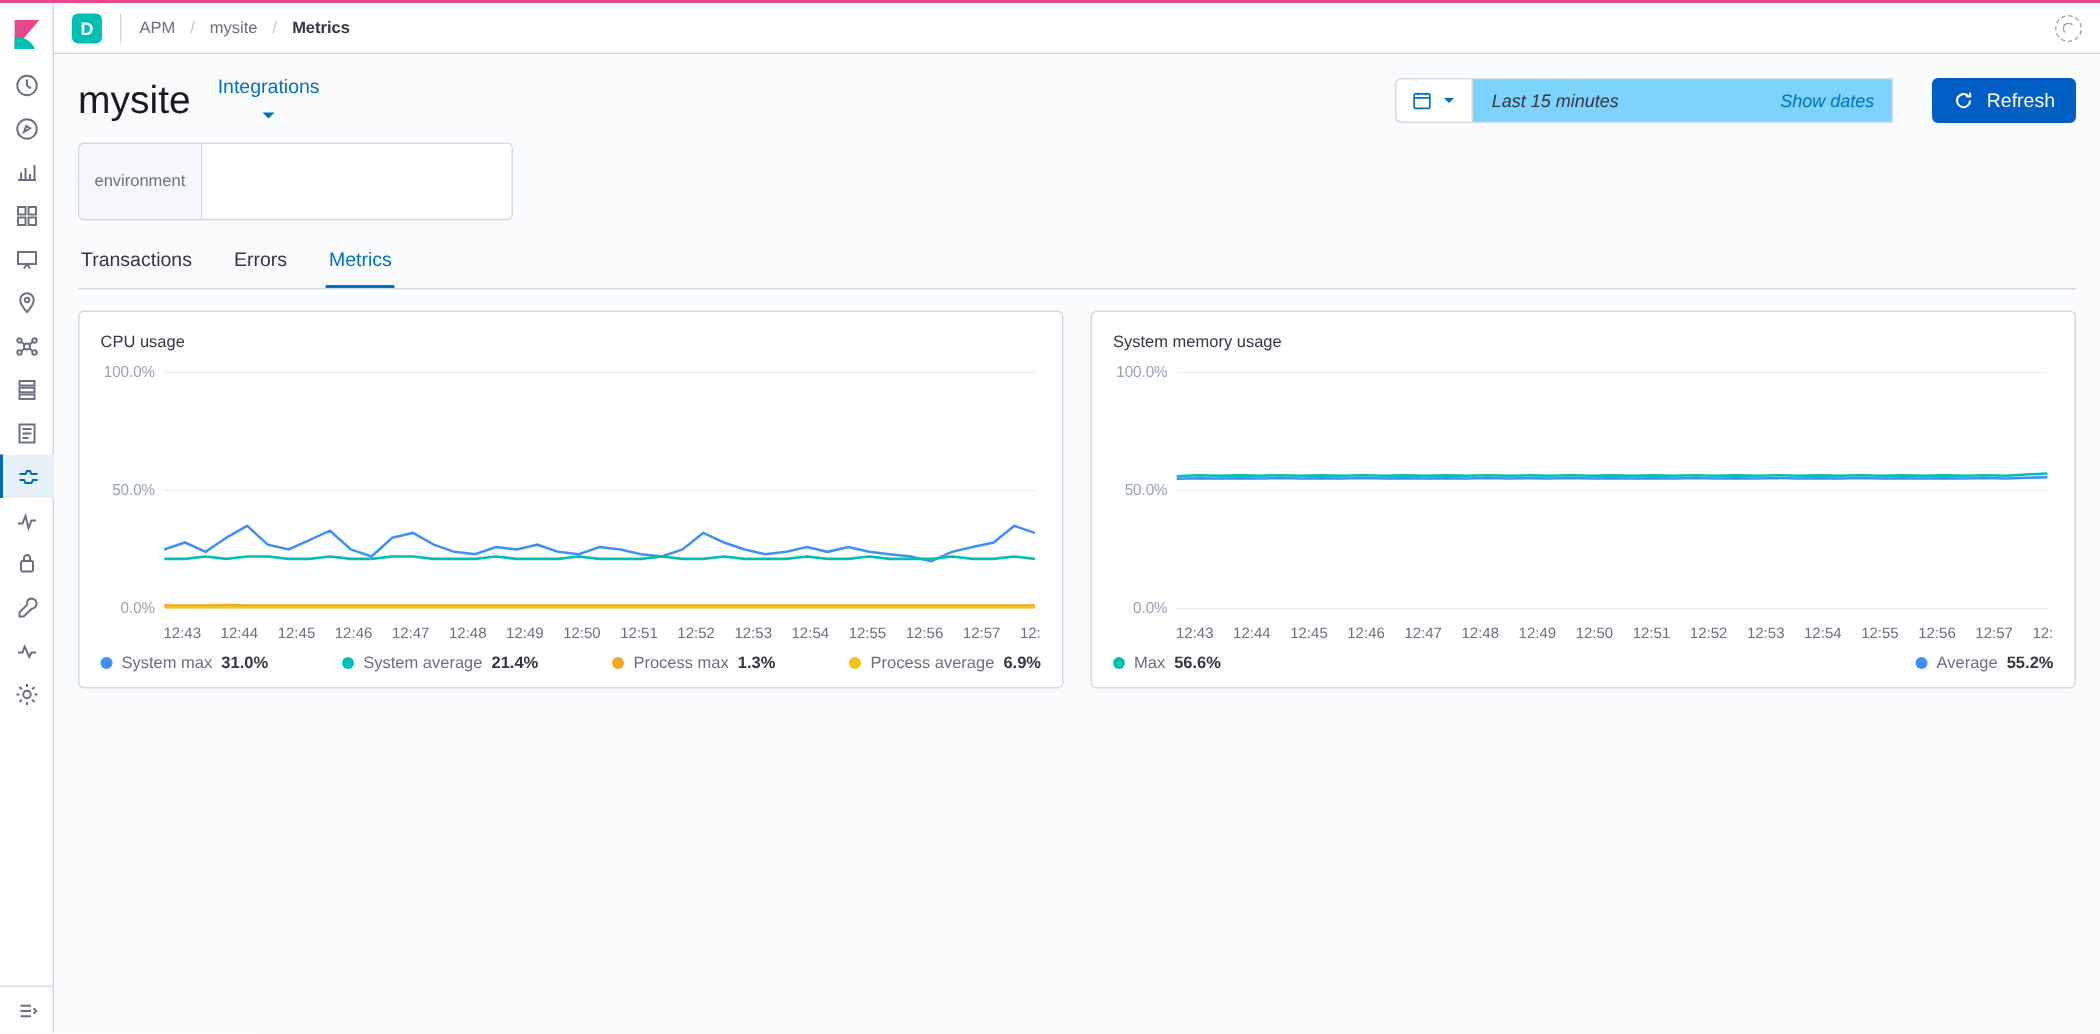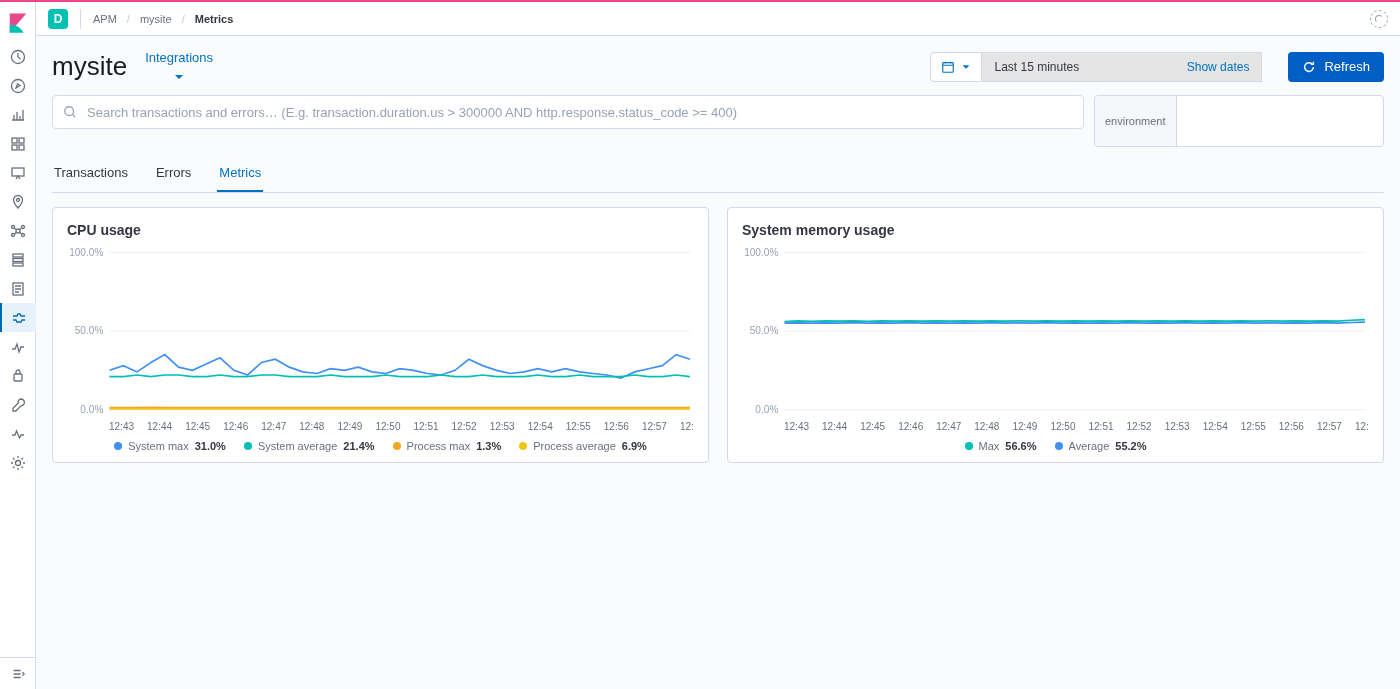--- a/index.html
+++ b/index.html
@@ -41,43 +41,43 @@
   
   .content{flex:1;padding:14px 16px;background:var(--bg-subtle);overflow:auto;}
   .title-row{display:flex;align-items:center;gap:18px;margin-bottom:12px;}
   .page-title{font-size:26px;font-weight:400;color:#1a1c21;margin:0;}
   .integrations{display:flex;align-items:center;gap:6px;color:var(--link);font-size:13px;cursor:pointer;flex-direction:column;}
   .integrations svg{width:12px;height:12px;}
   .title-spacer{flex:1;}
   .date-group{display:flex;align-items:stretch;}
   .date-btn{border:1px solid var(--border);background:#fff;height:30px;display:flex;align-items:center;padding:0 10px;gap:6px;font-size:12px;cursor:pointer;color:var(--link);}
   .date-btn:first-child{border-radius:4px 0 0 4px;}
-  .date-range{border:1px solid var(--border);border-left:none;background:#e5e5e5;height:30px;display:flex;align-items:center;padding:0 12px;font-size:12px;gap:16px;min-width:280px;}
+  .date-range{border:1px solid var(--border);border-left:none;background:#7dd3fc;height:30px;display:flex;align-items:center;padding:0 12px;font-size:12px;gap:16px;min-width:280px;font-style:italic;}
   .date-range .show{color:var(--link);cursor:pointer;margin-left:auto;}
   .refresh-btn{border:none;background:#005ec4;color:#fff;height:30px;border-radius:4px;padding:0 14px;display:flex;align-items:center;gap:8px;font-size:13px;cursor:pointer;margin-left:8px;}
   .refresh-btn svg{width:14px;height:14px;}
   
   .search-row{display:flex;gap:10px;margin-bottom:4px;}
   .search-box{flex:1;border:1px solid var(--border);background:#fff;height:34px;border-radius:4px;display:flex;align-items:center;padding:0 10px;gap:8px;}
   .search-box input{flex:1;border:none;outline:none;font-size:13px;background:transparent;color:var(--text);}
   .search-box input::placeholder{color:#98a2b3;}
   .env-group{display:flex;align-items:stretch;height:52px;border:1px solid var(--border);border-radius:4px;background:#fff;min-width:290px;}
   .env-label{background:#f5f7fa;padding:0 10px;display:flex;align-items:center;font-size:11px;color:var(--text-muted);border-right:1px solid var(--border);border-radius:4px 0 0 4px;}
   .env-select{flex:1;display:flex;align-items:center;justify-content:space-between;padding:0 12px;font-size:13px;cursor:pointer;}
   
   .tabs{display:flex;gap:24px;border-bottom:1px solid var(--border);margin:8px 0 14px;}
   .tab{padding:10px 2px;font-size:13px;color:var(--text);cursor:pointer;border-bottom:2px solid transparent;}
   .tab.active{color:var(--link);border-bottom-color:var(--link);font-weight:500;}
   
   .panels{display:flex;gap:18px;}
   .panel{flex:1;border:1px solid var(--border);border-radius:4px;background:#fff;padding:14px 14px 10px;}
-  .panel-title{font-size:14px;font-weight:700;margin:0 0 8px;}
+  .panel-title{font-size:11px;font-weight:400;margin:0 0 8px;}
   .chart{width:100%;height:170px;}
   .x-labels{display:flex;justify-content:space-between;font-size:10px;color:var(--text-muted);padding:2px 0 8px 42px;}
-  .legend{display:flex;gap:18px;justify-content:center;font-size:11px;color:var(--text-muted);flex-wrap:wrap;}
+  .legend{display:flex;gap:18px;justify-content:space-between;font-size:11px;color:var(--text-muted);flex-wrap:wrap;}
   .legend-item{display:flex;align-items:center;gap:6px;}
   .dot{width:8px;height:8px;border-radius:50%;}
   .legend-val{color:var(--text);font-weight:600;}
   .y-tick{font-size:10px;fill:#98a2b3;}
   .grid-line{stroke:#eef0f4;stroke-width:1;}
 </style>
 </head>
 <body>
 
 <div class="topbar"></div>
@@ -230,27 +230,20 @@
         </div>
         <button class="refresh-btn">
           <svg viewBox="0 0 16 16" fill="none" stroke="currentColor" stroke-width="1.6">
               <path d="M13 8a5 5 0 11-1.5-3.5M13 2v3h-3"></path>
             </svg>
           <span>Refresh</span>
         </button>
       </div>
 
       <div class="search-row">
-        <div class="search-box">
-          <svg width="14" height="14" viewBox="0 0 16 16" fill="none" stroke="#98a2b3" stroke-width="1.5">
-              <circle cx="7" cy="7" r="5"></circle>
-              <path d="M11 11l3 3"></path>
-            </svg>
-          <input type="text" placeholder="Search transactions and errors… (E.g. transaction.duration.us &gt; 300000 AND http.response.status_code &gt;= 400)" style="">
-        </div>
         <div class="env-group">
           <div class="env-label">environment</div>
         </div>
       </div>
 
       <div class="tabs">
         <div class="tab">Transactions</div>
         <div class="tab">Errors</div>
         <div class="tab active">Metrics</div>
       </div>

